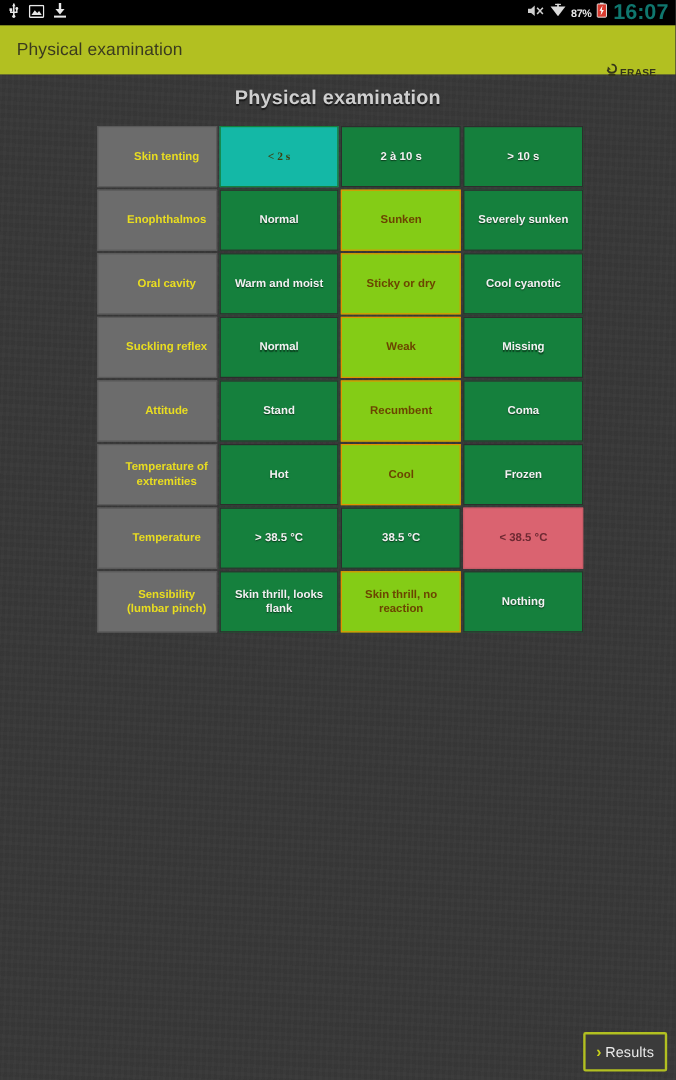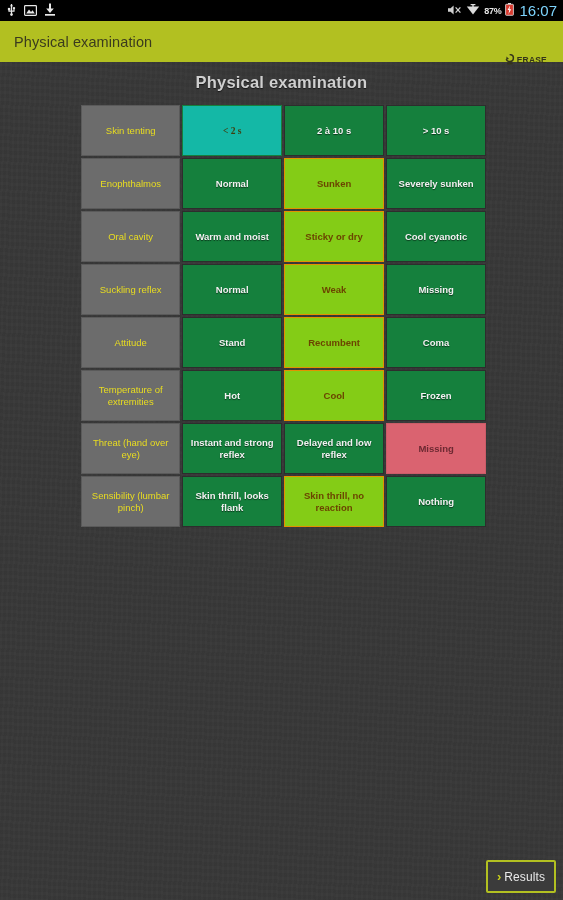--- a/index.html
+++ b/index.html
@@ -47,23 +47,23 @@
     gap: 4px;
   }
   .sb-icon { display: block; }
   .battery-pct {
     color: #e6e6e6;
     font-size: 9px;
     font-weight: bold;
     letter-spacing: -0.3px;
   }
   .clock {
-    color: #7dd3fc;
-    font-size: 15px;
-    font-weight: normal;
+    color: #0f766e;
+    font-size: 18px;
+    font-weight: bold;
     letter-spacing: 0px;
     margin-left: 1px;
   }
 
   
   .action-bar {
     position: absolute;
     left: 0; top: 21px;
     width: 563px; height: 41px;
     background: #b2c021;
@@ -134,23 +134,24 @@
     background: #15803d;
     padding: 2px 4px;
     border: 1px solid #2d2d2d;
   }
 
   
   .exam-table td.rowlabel {
     width: 100px;
     background: #6c6c6c;
     color: #e9dd20;
-    font-weight: normal;
+    font-weight: bold;
     font-size: 9.5px;
     border: 1px solid #5a5a5a;
+    padding-left: 20px;
   }
 
   
   .exam-table td.opt {
     width: 101px;
     cursor: pointer;
     font-weight: bold;
     text-shadow: 0 1px 1px rgba(0,0,0,0.55);
   }
 
@@ -311,24 +312,24 @@
           <td class="opt sel-orange">Recumbent</td>
           <td class="opt ">Coma</td>
         </tr>
         <tr>
           <td class="rowlabel">Temperature of extremities</td>
           <td class="opt ">Hot</td>
           <td class="opt sel-orange">Cool</td>
           <td class="opt ">Frozen</td>
         </tr>
         <tr>
-          <td class="rowlabel">Threat (hand over eye)</td>
-          <td class="opt ">Instant and strong reflex</td>
-          <td class="opt ">Delayed and low reflex</td>
-          <td class="opt sel-red">Missing</td>
+          <td class="rowlabel">Temperature</td>
+          <td class="opt ">&gt; 38.5 °C</td>
+          <td class="opt ">38.5 °C</td>
+          <td class="opt sel-red">&lt; 38.5 °C</td>
         </tr>
         <tr>
           <td class="rowlabel">Sensibility (lumbar pinch)</td>
           <td class="opt ">Skin thrill, looks flank</td>
           <td class="opt sel-orange">Skin thrill, no reaction</td>
           <td class="opt ">Nothing</td>
         </tr>
       </tbody>
   </table>
 

